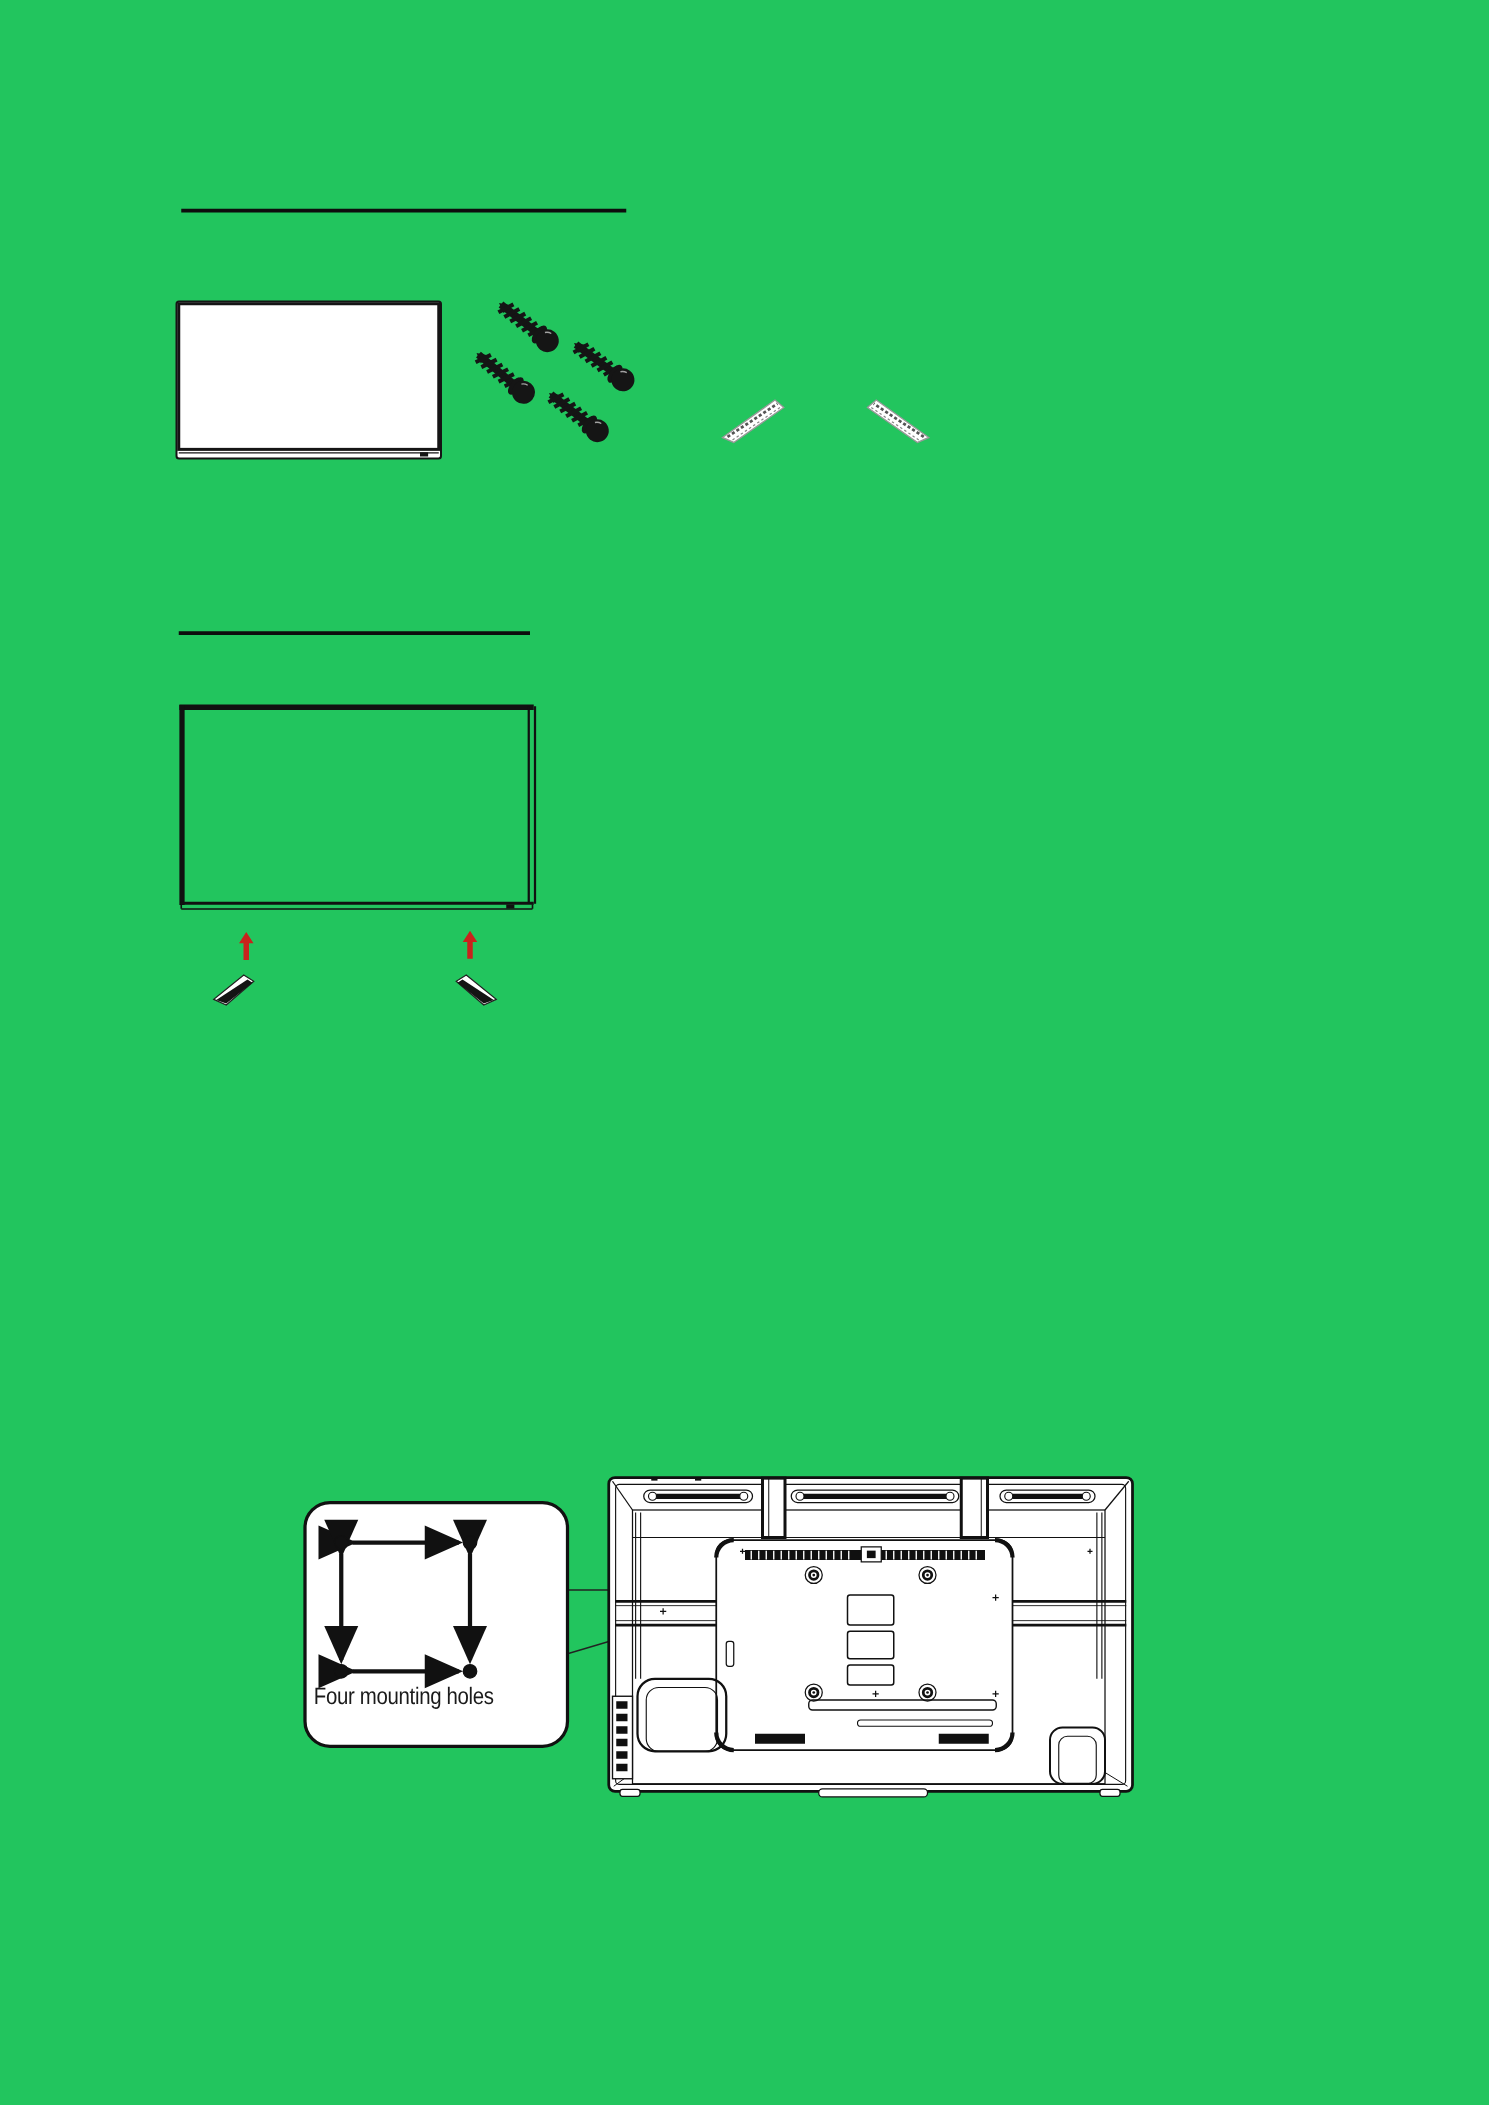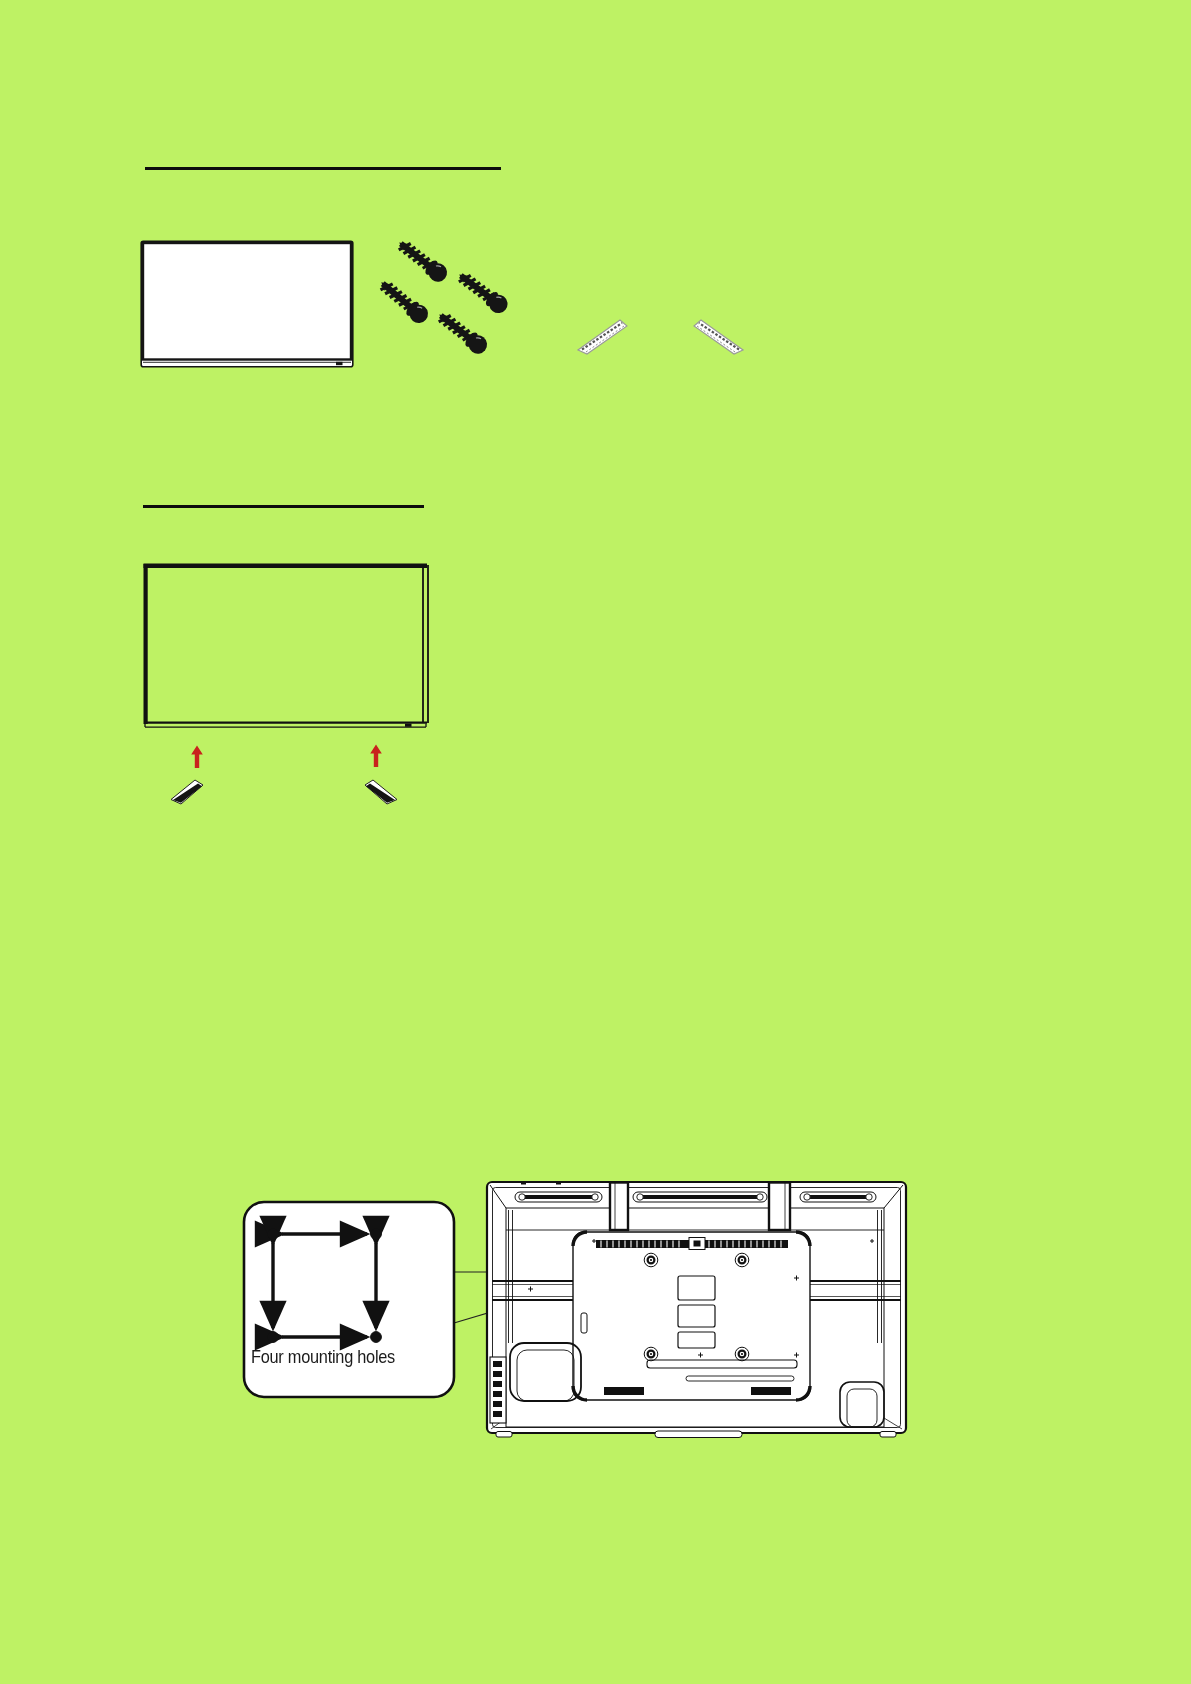--- a/index.html
+++ b/index.html
@@ -1,16 +1,16 @@
 <!DOCTYPE html>
 <html><head>
 <meta charset="utf-8">
 <style>
   html,body{margin:0;padding:0;background:#ffffff;}
-  .page{position:relative;width:1191px;height:1684px;background:#bef264;overflow:hidden;
+  .page{position:relative;width:1191px;height:1684px;background:#22c55e;overflow:hidden;
         font-family:"Liberation Sans",sans-serif;text-align:right;}
   .abs{position:absolute;}
   .rule{background:#0d0d0d;}
   svg text{font-family:"Liberation Sans",sans-serif;font-size:19px;fill:#1b1b1b;letter-spacing:-0.3px;}
 </style>
 </head>
 <body>
 
 <div class="page">
 

